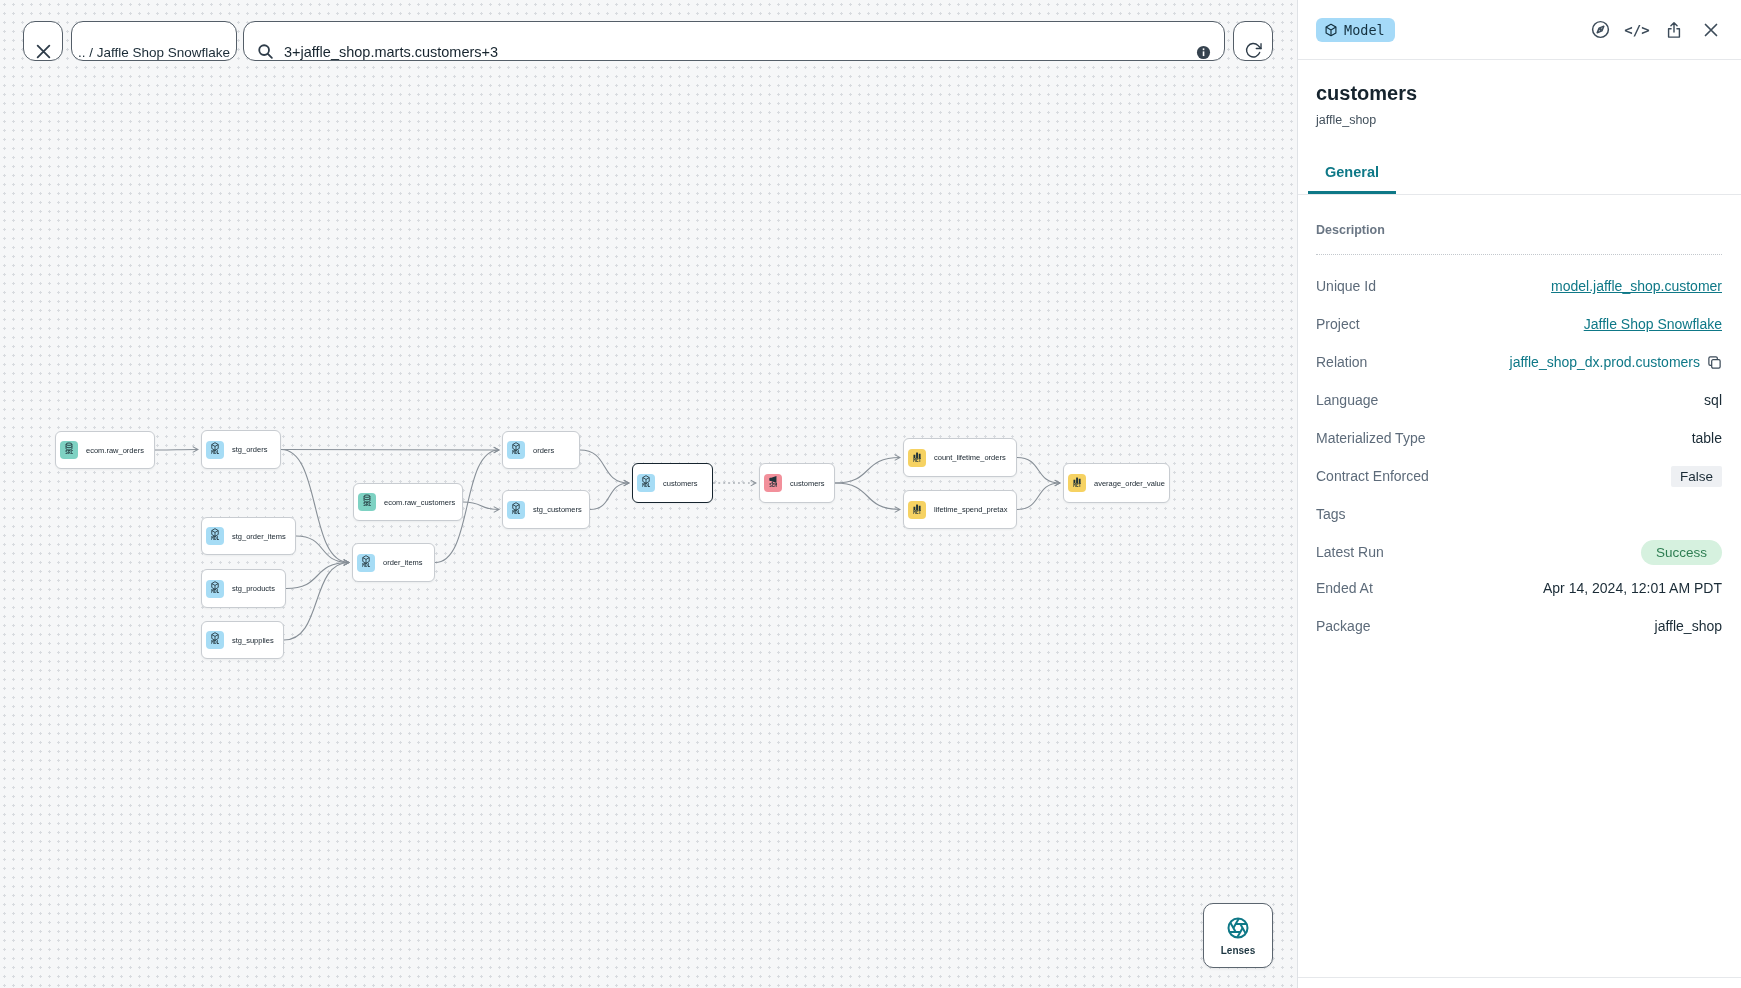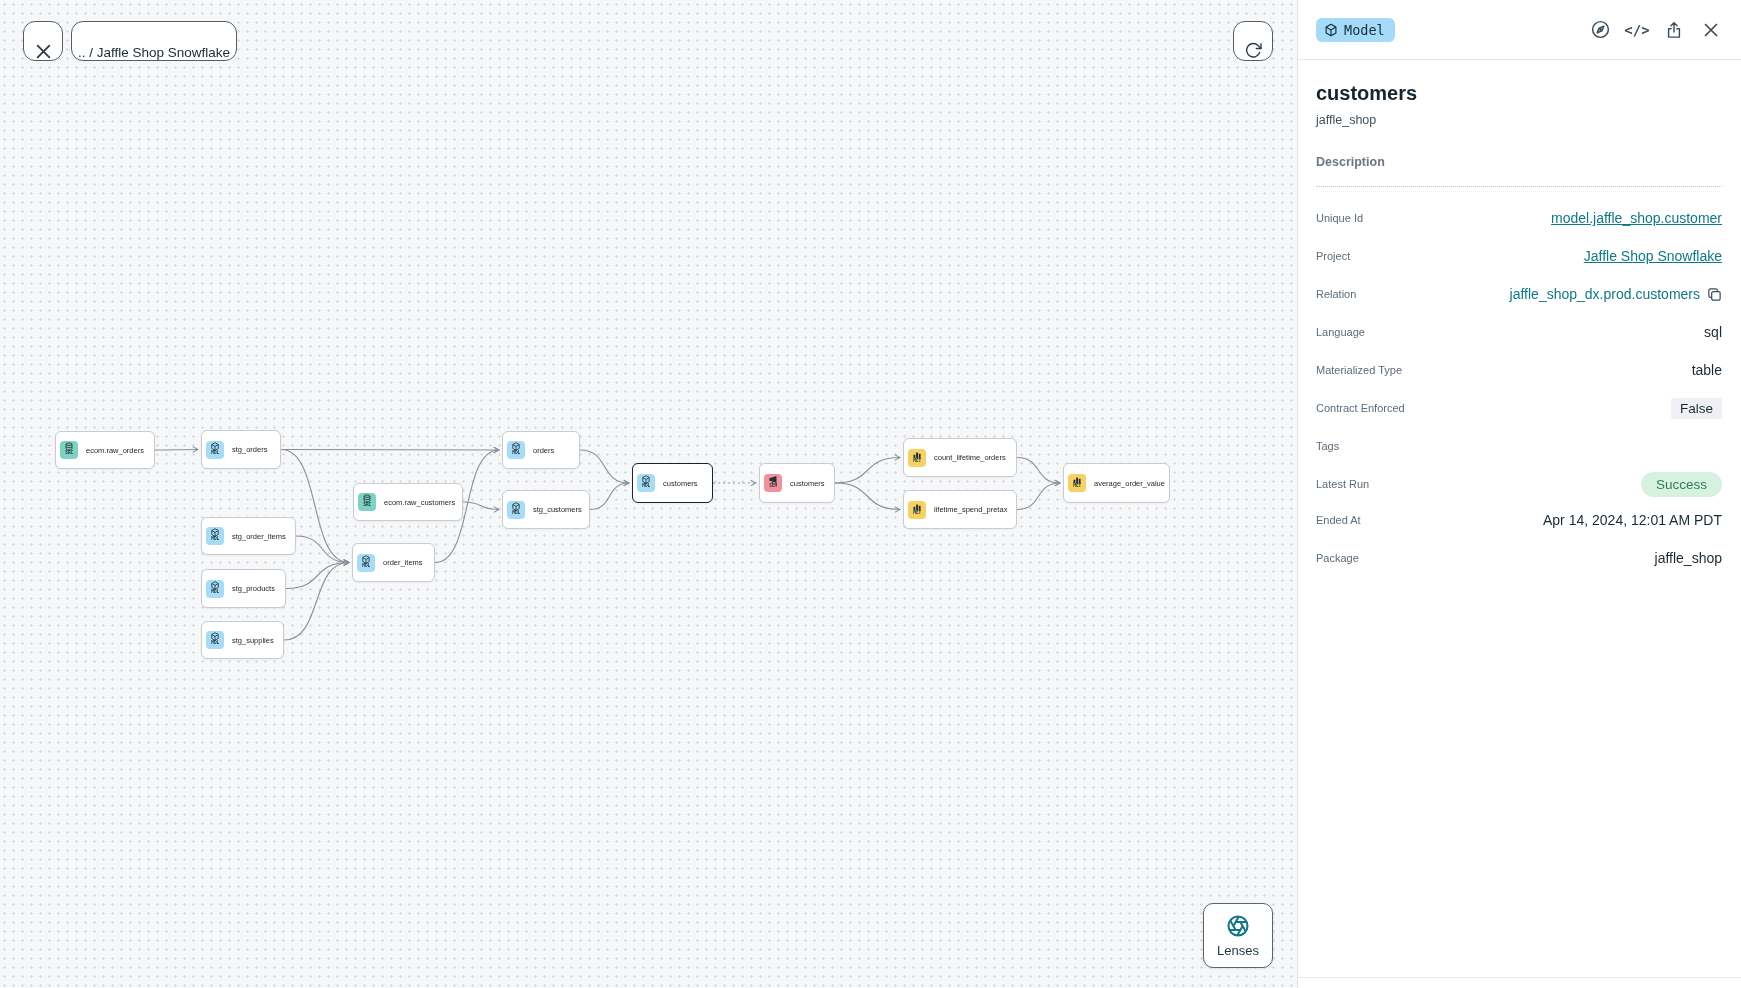--- a/index.html
+++ b/index.html
@@ -35,21 +35,21 @@
   .searchbox input { border:none; outline:none; flex:1; font-size:14.5px; color:#16242e;
     font-family:inherit; background:transparent; }
   .btn-refresh { left:1233px; width:40px; }
   .icon-stroke { stroke:#2e3c49; stroke-width:1.7; fill:none; stroke-linecap:round; stroke-linejoin:round; }
 
   
   .lenses { position:absolute; left:1203px; top:903px; width:70px; height:65px; background:#fff;
     border:1px solid #5b656f; border-radius:10px; display:flex; flex-direction:column;
     align-items:center; justify-content:center; gap:5px; cursor:pointer;
     box-shadow:0 1px 3px rgba(20,30,40,.08); }
-  .lenses span { font-size:13px; color:#1d3641; }
+  .lenses span { font-size:10px; color:#1d3641;font-weight:bold; }
 
   
   .panel { position:absolute; left:1297px; top:0; width:444px; height:988px; background:#fff;
     border-left:1px solid #dfe2e6; }
   .phead { height:60px; display:flex; align-items:center; padding:0 18px;
     border-bottom:1px solid #e6e8eb; }
   .type-badge { display:flex; align-items:center; gap:6px; background:#a5daf8; color:#13303f;
     border-radius:6px; padding:4px 10px 4px 8px; font-family:"DejaVu Sans Mono",monospace;
     font-size:13.5px; }
   .phead-icons { margin-left:auto; display:flex; align-items:center; gap:13px; }
@@ -63,21 +63,21 @@
   .tab { padding:11px 17px; font-size:14.5px; font-weight:700; color:#0e7887;
     border-bottom:3px solid #0e7887; cursor:pointer; }
   .pbody { padding:28px 19px 0 18px; }
   .dlabel { font-size:12.5px; font-weight:700; color:#6a7684; }
   .dtext { margin-top:13px; font-size:14px; line-height:1.7; color:#1c2b36; }
   .dotted-sep { margin-top:17px; border-top:1px dotted #c3c8cd; height:0; }
   #fields { margin-top:23px; }
   .frow { display:flex; justify-content:space-between; align-items:center; margin-bottom:22px;
     min-height:16px; }
   .frow.tall { margin-bottom:20px; }
-  .flabel { font-size:11px; color:#5d6b7a; flex:0 0 auto; }
+  .flabel { font-size:14px; color:#5d6b7a; flex:0 0 auto; }
   .fvalue { font-size:14px; color:#1a2b36; text-align:right; }
   a.fvalue { color:#0e7887; text-decoration:underline; cursor:pointer; }
   .fvalue.teal { color:#0e7887; display:flex; align-items:center; gap:7px; }
   .copy-btn { cursor:pointer; display:flex; }
   .badge-gray { background:#eef0f3; padding:3px 9px; font-size:13.5px; color:#1a2b36; border-radius:2px; }
   .pill-green { background:#d6f1df; color:#2e7d52; padding:5px 15px; border-radius:999px; font-size:13.5px; }
   .panel-foot { position:absolute; bottom:0; left:0; width:100%; height:11px; border-top:1px solid #e6e8eb; }
 </style>
 </head>
 <body>
@@ -254,20 +254,32 @@
     </div>
 
   <div class="tbtn btn-close">
     <svg width="17" height="17" viewBox="0 0 16 16">
       <path class="icon-stroke" d="M2.5 2.5 L13.5 13.5 M13.5 2.5 L2.5 13.5"></path>
     </svg>
   </div>
   <div class="tbtn breadcrumb">
     <span>.. / Jaffle Shop Snowflake</span>
   </div>
+  <div class="tbtn searchbox">
+    <svg width="17" height="17" viewBox="0 0 16 16">
+      <circle class="icon-stroke" cx="6.7" cy="6.7" r="4.6"></circle>
+      <path class="icon-stroke" d="M10.2 10.2 L14 14"></path>
+    </svg>
+    <input type="text" value="3+jaffle_shop.marts.customers+3" style="">
+    <svg width="15" height="15" viewBox="0 0 16 16">
+      <circle cx="8" cy="8" r="7" fill="#36434f"></circle>
+      <rect x="7.2" y="6.8" width="1.7" height="5" fill="#fff"></rect>
+      <rect x="7.2" y="3.6" width="1.7" height="1.9" fill="#fff"></rect>
+    </svg>
+  </div>
   <div class="tbtn btn-refresh">
     <svg width="19" height="19" viewBox="0 0 24 24">
       <polyline class="icon-stroke" points="21.5 3.5 21.5 9.5 15.5 9.5"></polyline>
       <path class="icon-stroke" d="M19.79 14.5a8.5 8.5 0 1 1-2-8.84l3.71 3.84"></path>
     </svg>
   </div>
 
   <div class="lenses">
     <svg width="24" height="24" viewBox="0 0 24 24" stroke="#0e7887" stroke-width="2" fill="none">
       <circle cx="12" cy="12" r="9.5"></circle>
@@ -312,20 +324,23 @@
         <svg width="16" height="16" viewBox="0 0 16 16">
           <path class="icon-stroke" style="stroke:#3c4b59" d="M2.5 2.5 L13.5 13.5 M13.5 2.5 L2.5 13.5"></path>
         </svg>
       </div>
     </div>
   </div>
 
   <div class="ptitle">customers</div>
   <div class="psub">jaffle_shop</div>
 
+  <div class="tabs">
+    <div class="tab">General</div>
+  </div>
 
   <div class="pbody">
     <div class="dlabel">Description</div>
     <div class="dotted-sep"></div>
     <div id="fields">
         <div class="frow">
           <span class="flabel">Unique Id</span>
           <a class="fvalue">model.jaffle_shop.customer</a>
         </div>
         <div class="frow">

